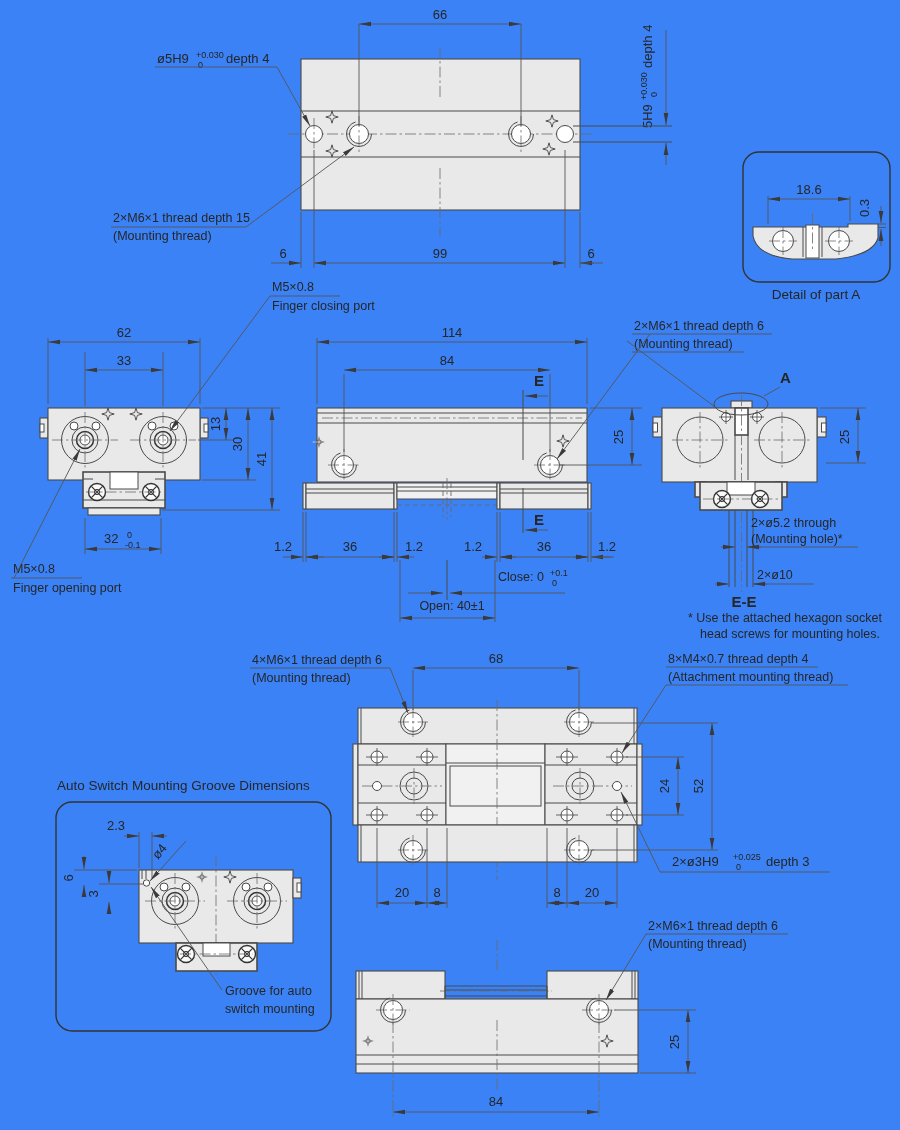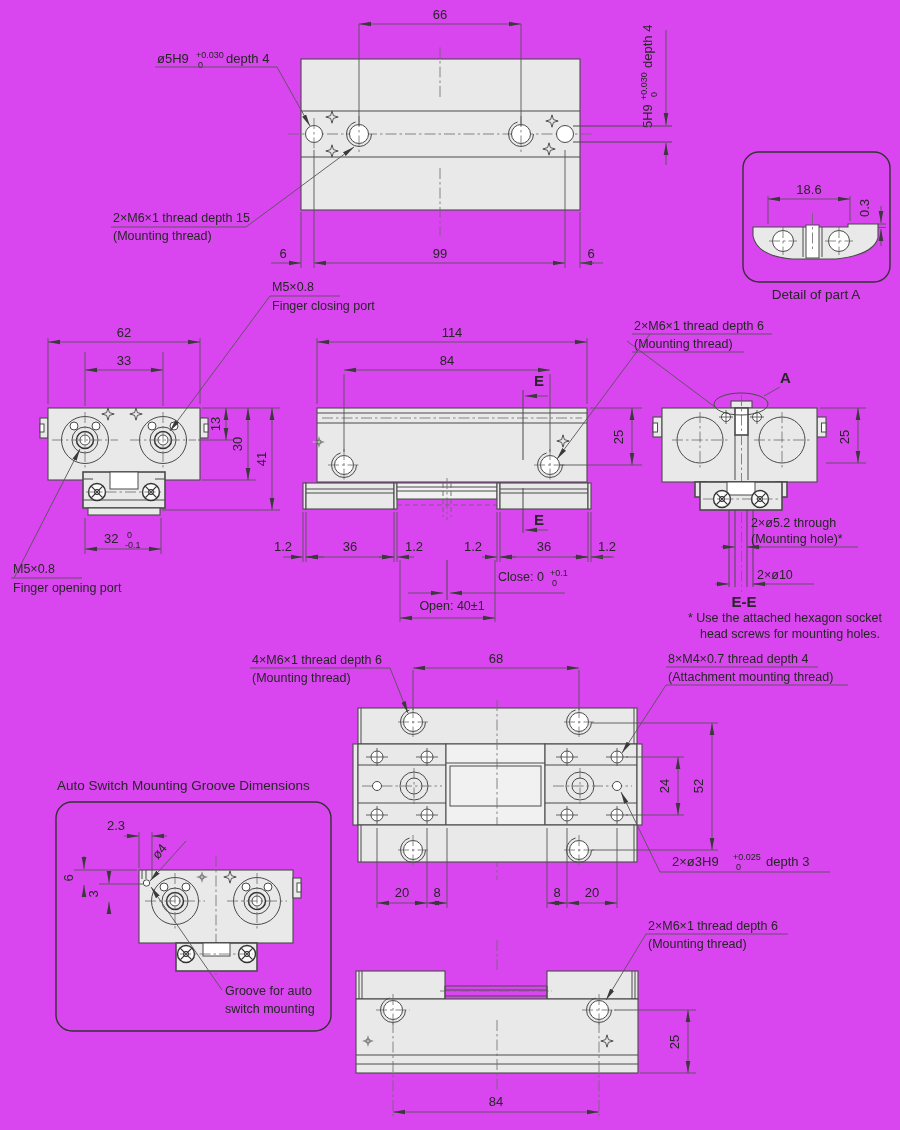--- a/index.html
+++ b/index.html
@@ -1,16 +1,16 @@
 <!DOCTYPE html>
 <html><head>
 <meta charset="utf-8">
 <style>
   html,body{margin:0;padding:0;background:#fff;}
-  #page{width:900px;height:1130px;background:#d946ef;position:relative;font-family:"Liberation Sans",sans-serif;text-decoration:underline;}
+  #page{width:900px;height:1130px;background:#3b82f6;position:relative;font-family:"Liberation Sans",sans-serif;text-decoration:underline;}
   svg text{font-family:"Liberation Sans",sans-serif;fill:#262626;}
   .t{font-size:13px;}
   .tn{font-size:12.5px;}
   .ts{font-size:9px;}
   .tb{font-size:15px;font-weight:bold;}
   .tc{font-size:13.5px;}
   .mid{text-anchor:middle;}
   .pb{fill:#e9e9e9;stroke:#4a4a4a;stroke-width:1.1;}
   .pb2{fill:#f1f1f1;stroke:#4a4a4a;stroke-width:1;}
   .pw{fill:#ffffff;stroke:#4a4a4a;stroke-width:1;}

